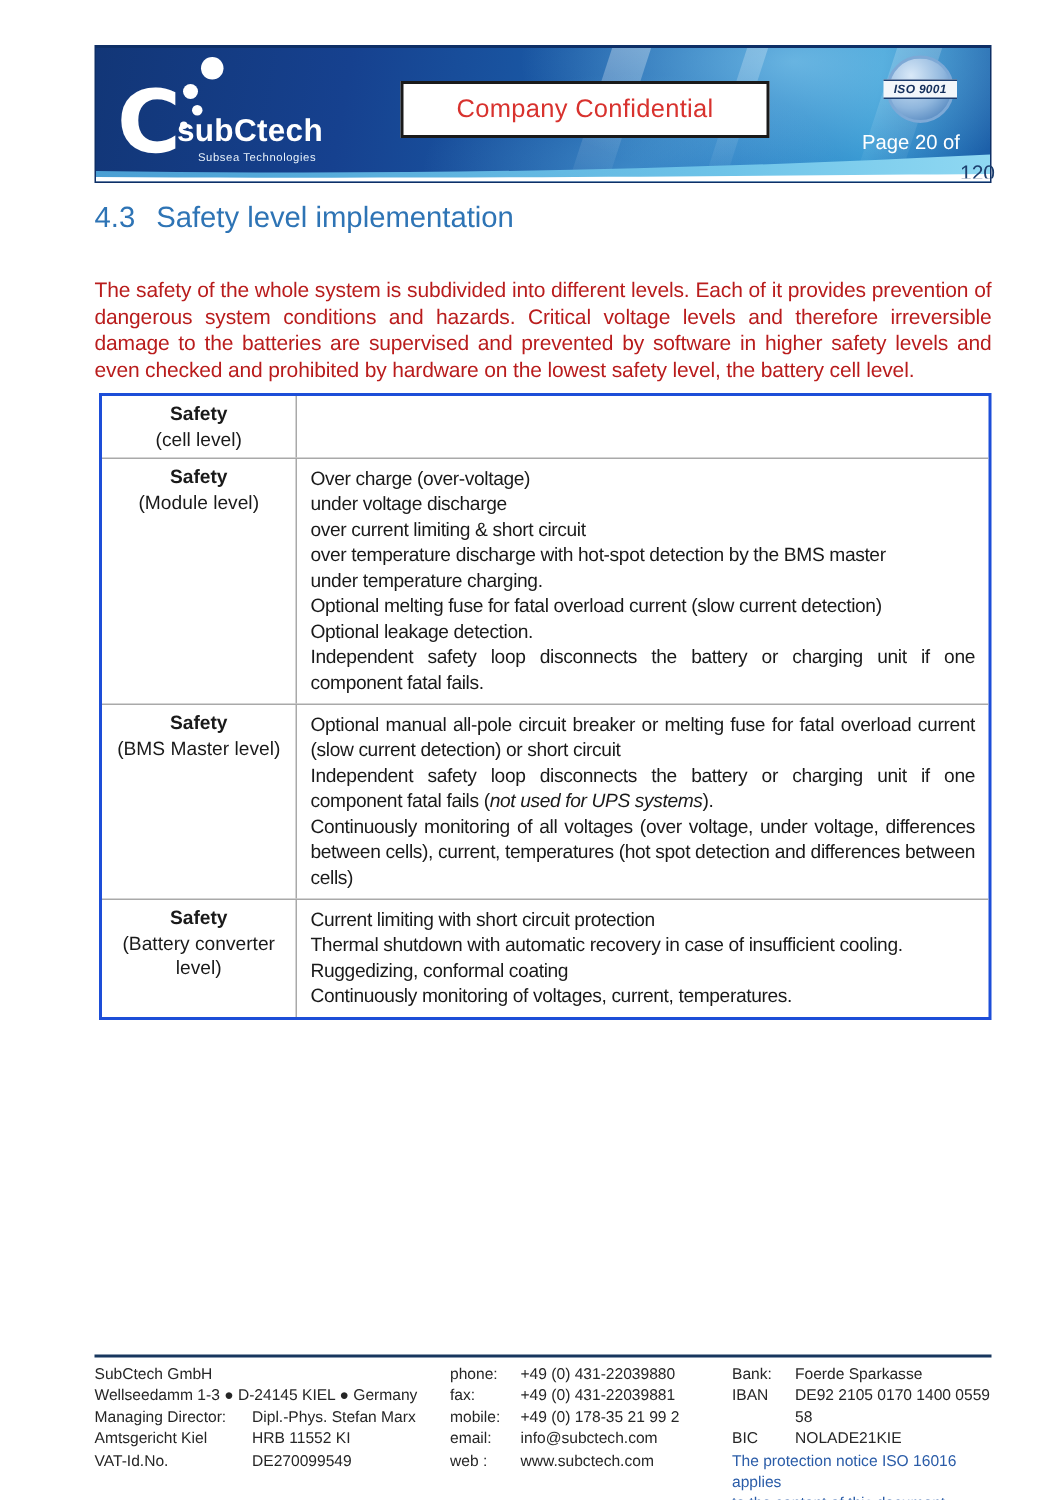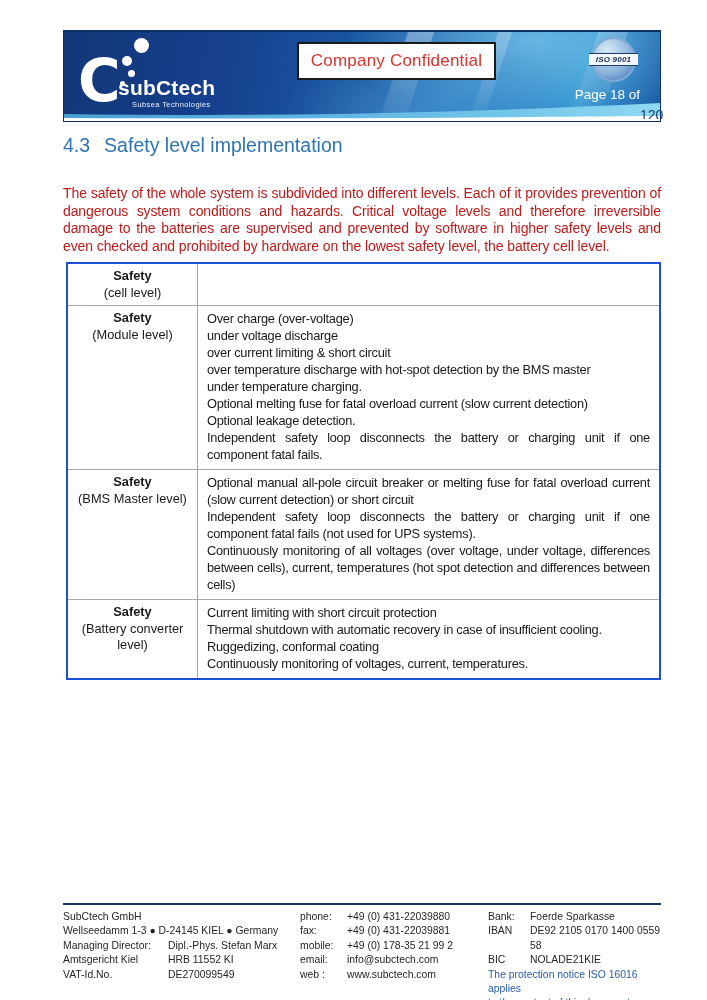--- a/index.html
+++ b/index.html
@@ -29,23 +29,23 @@
   .logo-c { position:absolute; left:2px; top:16px; font-size:58px; font-weight:bold; line-height:58px; font-family:"DejaVu Sans", sans-serif; color:#fff; }
   .bubble { position:absolute; border-radius:50%; background:#fff; }
   .b1 { width:15px; height:15px; left:58px; top:2px; }
   .b2 { width:10px; height:10px; left:46px; top:20px; }
   .b3 { width:7px;  height:7px;  left:52px; top:34px; }
   .b4 { width:5px;  height:5px;  left:44px; top:45px; }
   .logo-name { position:absolute; left:42px; top:40px; font-size:21px; font-weight:600; letter-spacing:.2px; color:#fff; }
   .logo-tagline { position:absolute; left:56px; top:64px; font-size:7.5px; letter-spacing:.4px; color:#e8f2fb; }
 
   .confidential-box {
-    position:absolute; left:203px; top:10px; width:199px; height:38px;
+    position:absolute; left:203px; top:22px; width:246px; height:38px;
     background:#fff; border:2px solid #1a1a1a;
-    display:flex; align-items:center; justify-content:center;margin-left:30px;
+    display:flex; align-items:center; justify-content:center;
   }
   .confidential-box span { color:#d8322e; font-size:17px; letter-spacing:.2px; }
 
   .iso-badge {
     position:absolute; right:24px; top:5px; width:45px; height:45px; border-radius:50%;
     background: radial-gradient(circle at 35% 28%, #d9e9f8, #8fb6dd 55%, #5e8fc4 80%, #49779f);
     border:2px solid #7ea9d6;
     font-style:italic;
   }
   .iso-band {
@@ -118,21 +118,21 @@
     <div class="confidential-box">
       <span>Company Confidential</span>
     </div>
 
     <div class="iso-badge">
       <div class="iso-band">
         <span>ISO 9001</span>
       </div>
     </div>
 
-    <div class="page-label">Page 18 of</div>
+    <div class="page-label">Page 20 of</div>
 
     <svg class="banner-wave" viewBox="0 0 598 24" preserveAspectRatio="none">
       <defs>
         <linearGradient id="lightwave" x1="0" y1="0" x2="1" y2="0">
           <stop offset="0" stop-color="#4a9fd4"></stop>
           <stop offset="0.7" stop-color="#6ec3e8"></stop>
           <stop offset="1" stop-color="#8fd8f2"></stop>
         </linearGradient>
       </defs>
       <path d="M0,17 C220,20 400,16 598,6 L598,24 L0,24 Z" fill="url(#lightwave)"></path>
@@ -170,21 +170,21 @@
             <p class="t-item">Independent safety loop disconnects the battery or charging unit if one component fatal fails.</p>
           </div>
         </div>
         <div class="t-row">
           <div class="t-c1">
             <div class="t-title">Safety</div>
             <div class="t-sub">(BMS Master level)</div>
           </div>
           <div class="t-c2">
             <p class="t-item">Optional manual all-pole circuit breaker or melting fuse for fatal overload current (slow current detection) or short circuit</p>
-            <p class="t-item"><span>Independent safety loop disconnects the battery or charging unit if one component fatal fails (</span><span style=" margin-top: 13px;">not used for UPS systems</span><span>).</span></p>
+            <p class="t-item"><span>Independent safety loop disconnects the battery or charging unit if one component fatal fails (</span><span style="font-style: italic; margin-top: 13px;">not used for UPS systems</span><span>).</span></p>
             <p class="t-item">Continuously monitoring of all voltages (over voltage, under voltage, differences between cells), current, temperatures (hot spot detection and differences between cells)</p>
           </div>
         </div>
         <div class="t-row">
           <div class="t-c1">
             <div class="t-title">Safety</div>
             <div class="t-sub">(Battery converter level)</div>
           </div>
           <div class="t-c2">
             <p class="t-item">Current limiting with short circuit protection</p>

